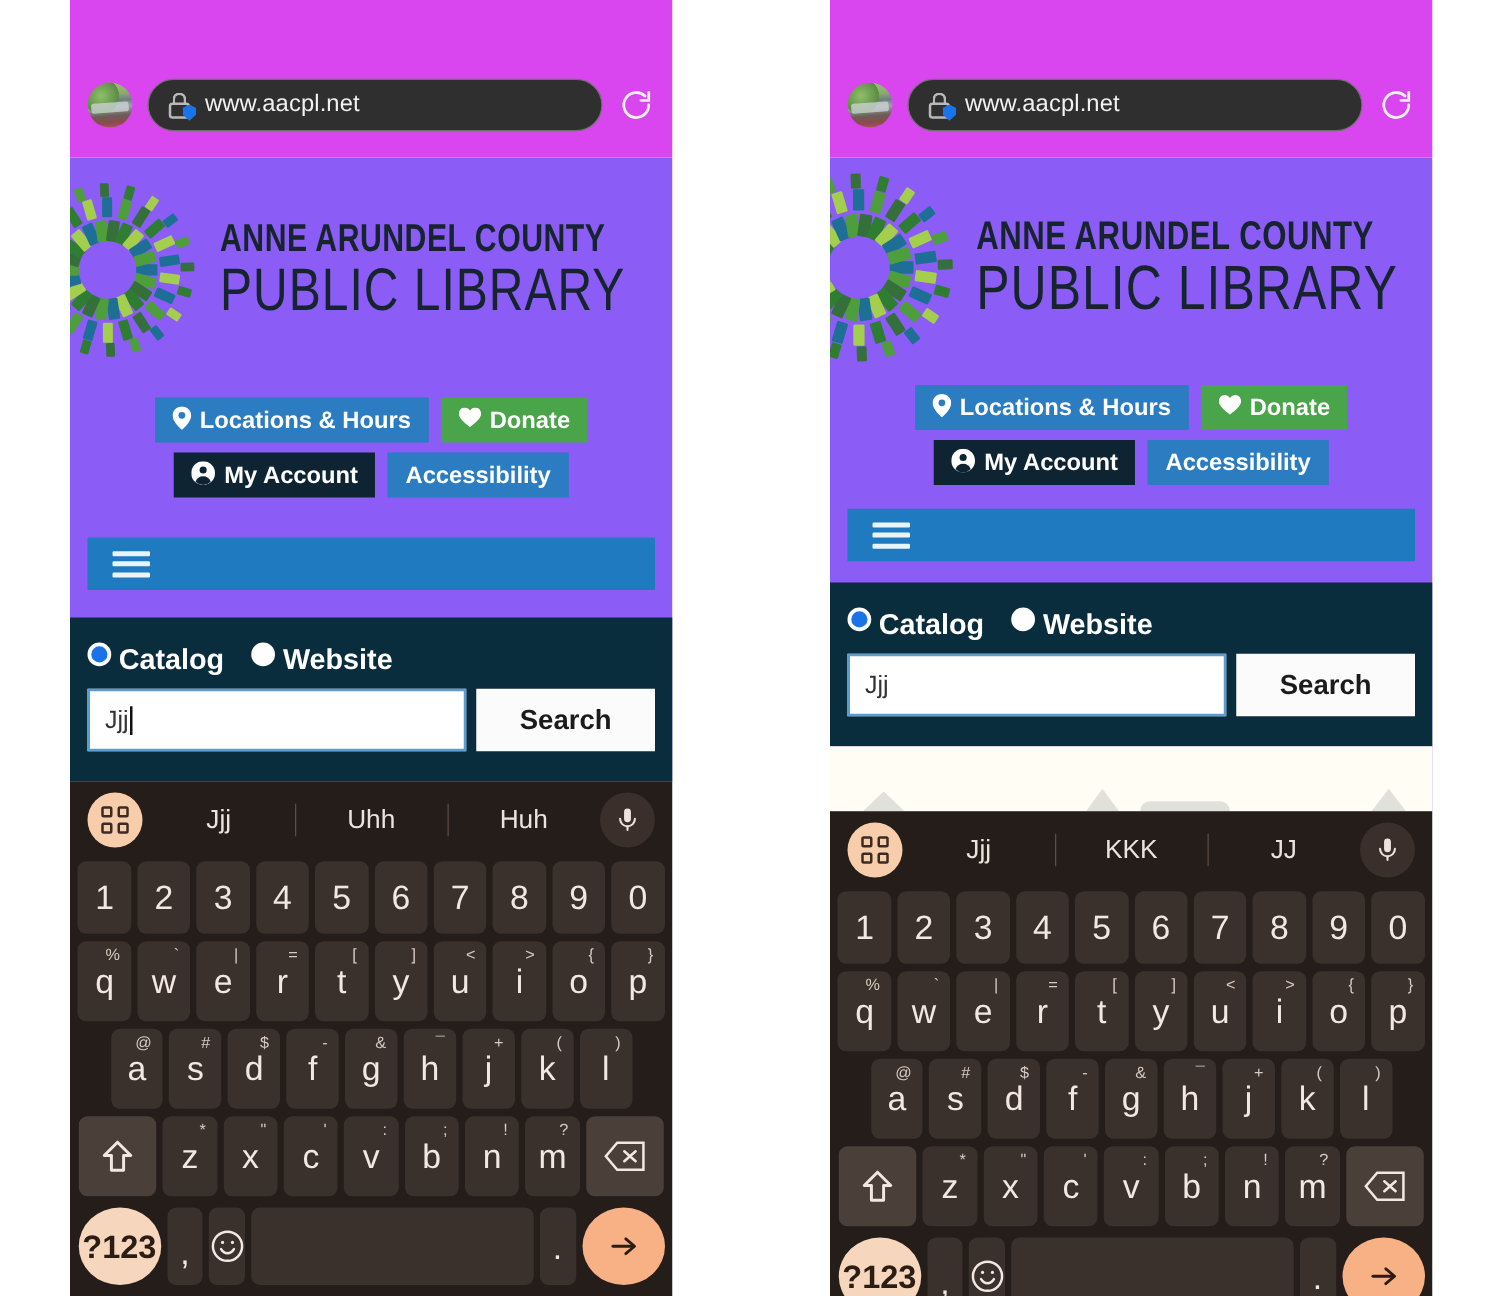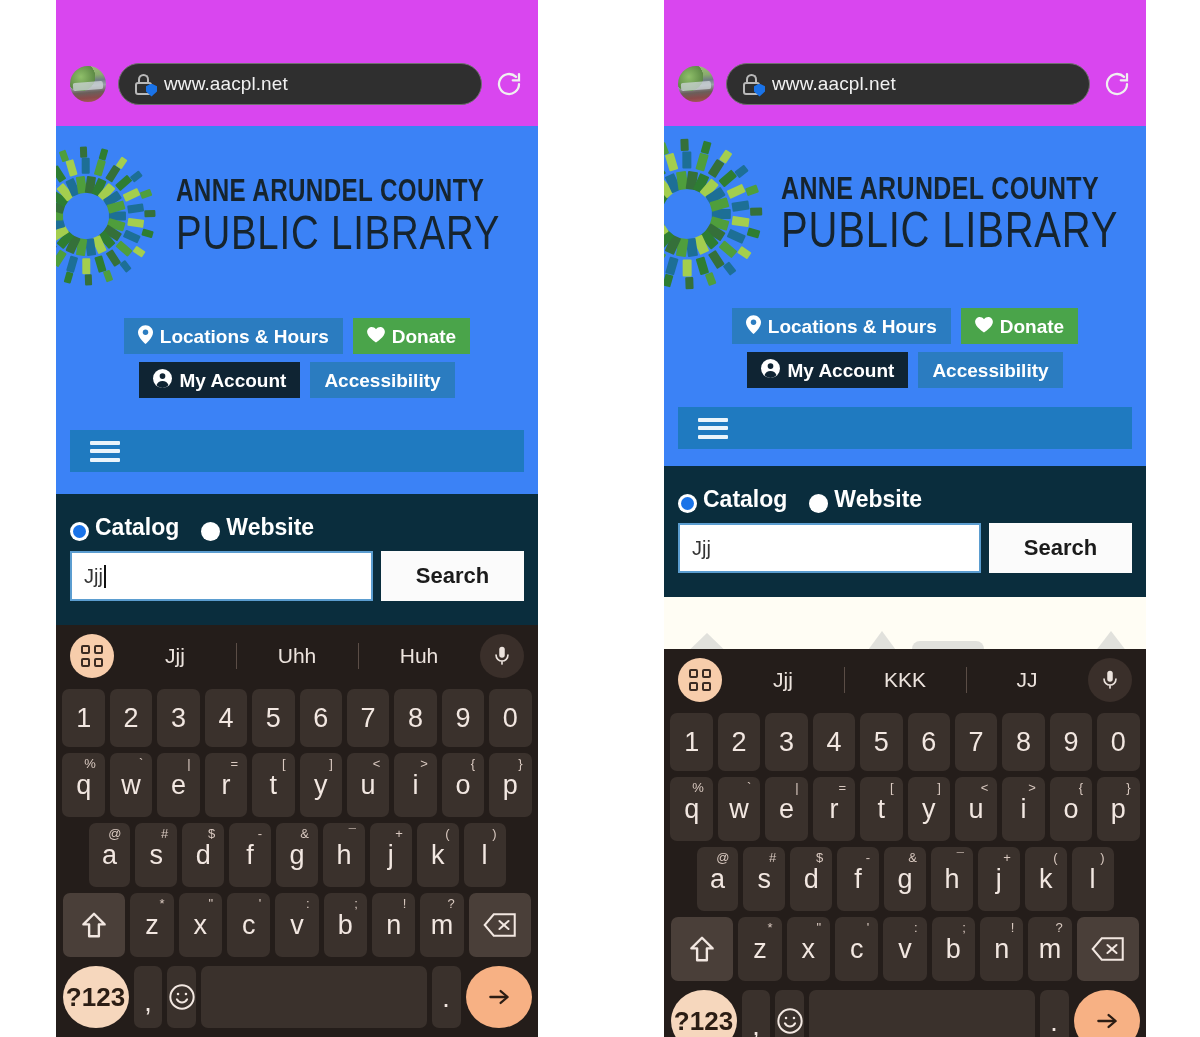--- a/index.html
+++ b/index.html
@@ -76,21 +76,21 @@
     background: #1a73e8;
     clip-path: polygon(50% 0, 100% 22%, 100% 62%, 50% 100%, 0 62%, 0 22%);
   }
   .url-text { color: #f1f1f1; font-size: 19px; letter-spacing: .1px; }
   .reload {
     flex: 0 0 30px; width: 30px; height: 30px; position: relative;
   }
   .reload svg { width: 30px; height: 30px; display: block; }
 
   
-  .site { background: #3b82f6; width: 100%; }
+  .site { background: #8b5cf6; width: 100%; }
 
   .logo-row { display: flex; align-items: center; justify-content: center; }
   .logo-burst { position: relative; flex: 0 0 auto; }
   .logo-burst .tick {
     position: absolute; left: 50%; top: 50%;
     transform-origin: 0 0;
     border-radius: 1px;
   }
   .logo-text { display: flex; flex-direction: column; line-height: .95; }
   .logo-line1 {
@@ -121,21 +121,21 @@
   .btn-blue { background: #2b7cc0; }
   .btn-green { background: #4aa44a; }
   .btn-dark { background: #0f2433; }
 
   .menubar { background: #1f7ac0; display: flex; align-items: center; }
   .hamburger { display: flex; flex-direction: column; justify-content: space-between; }
   .hamburger span { display: block; background: #eaf4fb; border-radius: 1px; }
 
   .searchpanel { background: #0a2d3d; width: 100%; }
   .radio-row { display: flex; align-items: center; }
-  .radio-opt { display: flex; align-items: flex-end; }
+  .radio-opt { display: flex; align-items: flex-start; }
   .radio-dot {
     border-radius: 50%; background: #ffffff; flex: 0 0 auto; position: relative;
   }
   .radio-dot.on { background: #ffffff; }
   .radio-dot.on::after {
     content: ""; position: absolute; inset: 3px; border-radius: 50%; background: #1a73e8;
   }
   .radio-label { color: #ffffff; font-weight: bold; }
   .search-row { display: flex; align-items: stretch; }
   .search-input-box {

